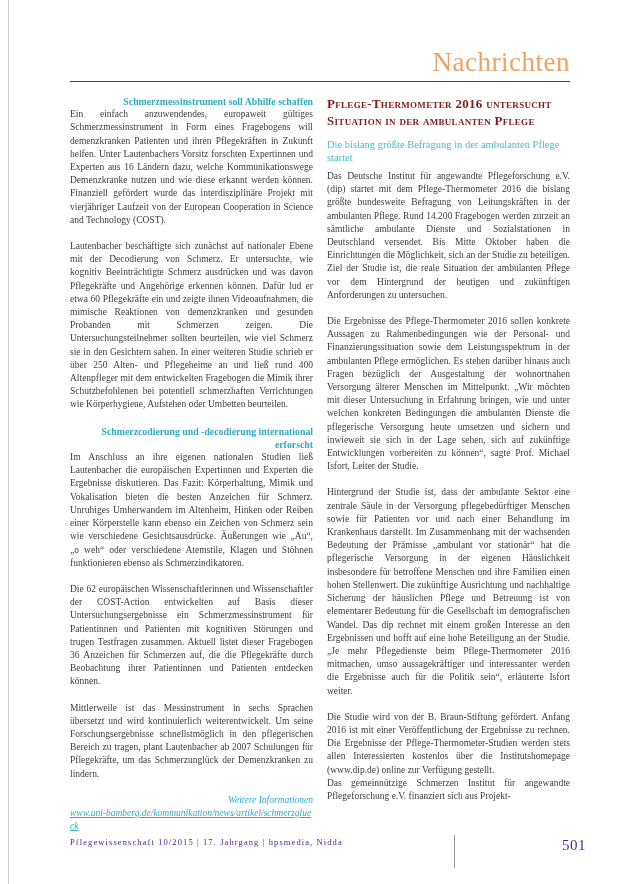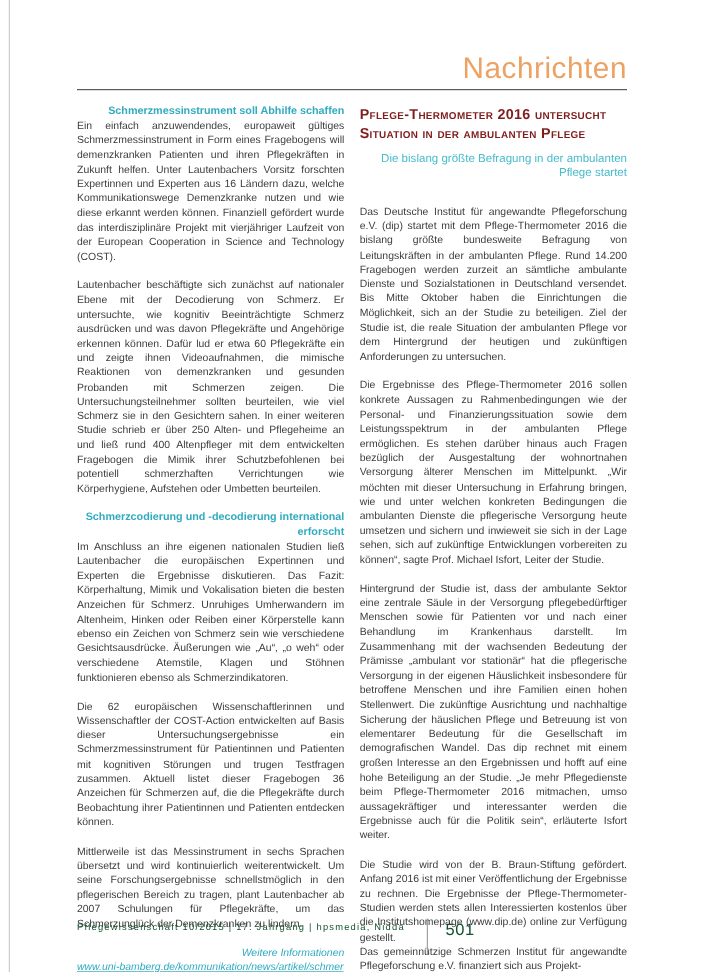--- a/index.html
+++ b/index.html
@@ -1,21 +1,21 @@
 <!DOCTYPE html>
 <html lang="de"><head>
 <meta charset="utf-8">
 <style>
   * { margin:0; padding:0; box-sizing:border-box; }
   html,body { background:#ffffff; }
   .page {
     position:relative;
     width:637px; height:884px;
     background:#ffffff;
-    font-family:Liberation Sans, sans-serif;
+    font-family:Liberation Serif, serif;
     overflow:hidden;
   }
   .left-edge-rule {
     position:absolute; left:8px; top:0; width:1px; height:884px;
     background:#c9c9c9;
   }
   .masthead-title {
     position:absolute; top:47px; left:70px; width:500px;
     text-align:right;
     font-size:27px; font-weight:400; letter-spacing:0.5px;
@@ -43,37 +43,37 @@
     text-align:right;
   }
   .sc-heading {
     color:#7f1d1d; font-variant:small-caps; font-weight:700;
     font-size:13px; line-height:17px; letter-spacing:0.3px;
     text-align:left;
     margin:0 0 9px 0;
   }
   .sub-teal {
     color:#49bccb; font-size:10.5px; line-height:13px; font-weight:400;
-    text-align:right;
-    margin:0 0 22px 0;
+    text-align:left;
+    margin:0 0 6px 0;
   }
   .more-info {
     color:#31abc1; font-style:italic; font-size:9.5px; line-height:13.2px;
     text-align:right;
   }
   .article-link {
     display:block;
     color:#31abc1; font-style:italic; font-size:9.5px; line-height:13.2px;
     text-decoration:underline;
     word-break:break-all; text-align:left; cursor:pointer;
   }
   .footer {
     position:absolute; top:835px; left:70px; width:516px;
-    display:flex; justify-content:flex-start; align-items:flex-start;
-    color:#14532d;
+    display:flex; justify-content:space-between; align-items:flex-start;
+    color:#4c1d95;
   }
   .footer-journal-info {
     font-size:8.5px; letter-spacing:1.1px; padding-top:2px;
   }
   .footer-divider {
     width:1px; height:33px; background:#9a9a9a;
     margin:0 16px 0 20px;
   }
   .footer-page-number {
     font-size:15px; letter-spacing:0.5px; padding-top:2px; min-width:24px;

